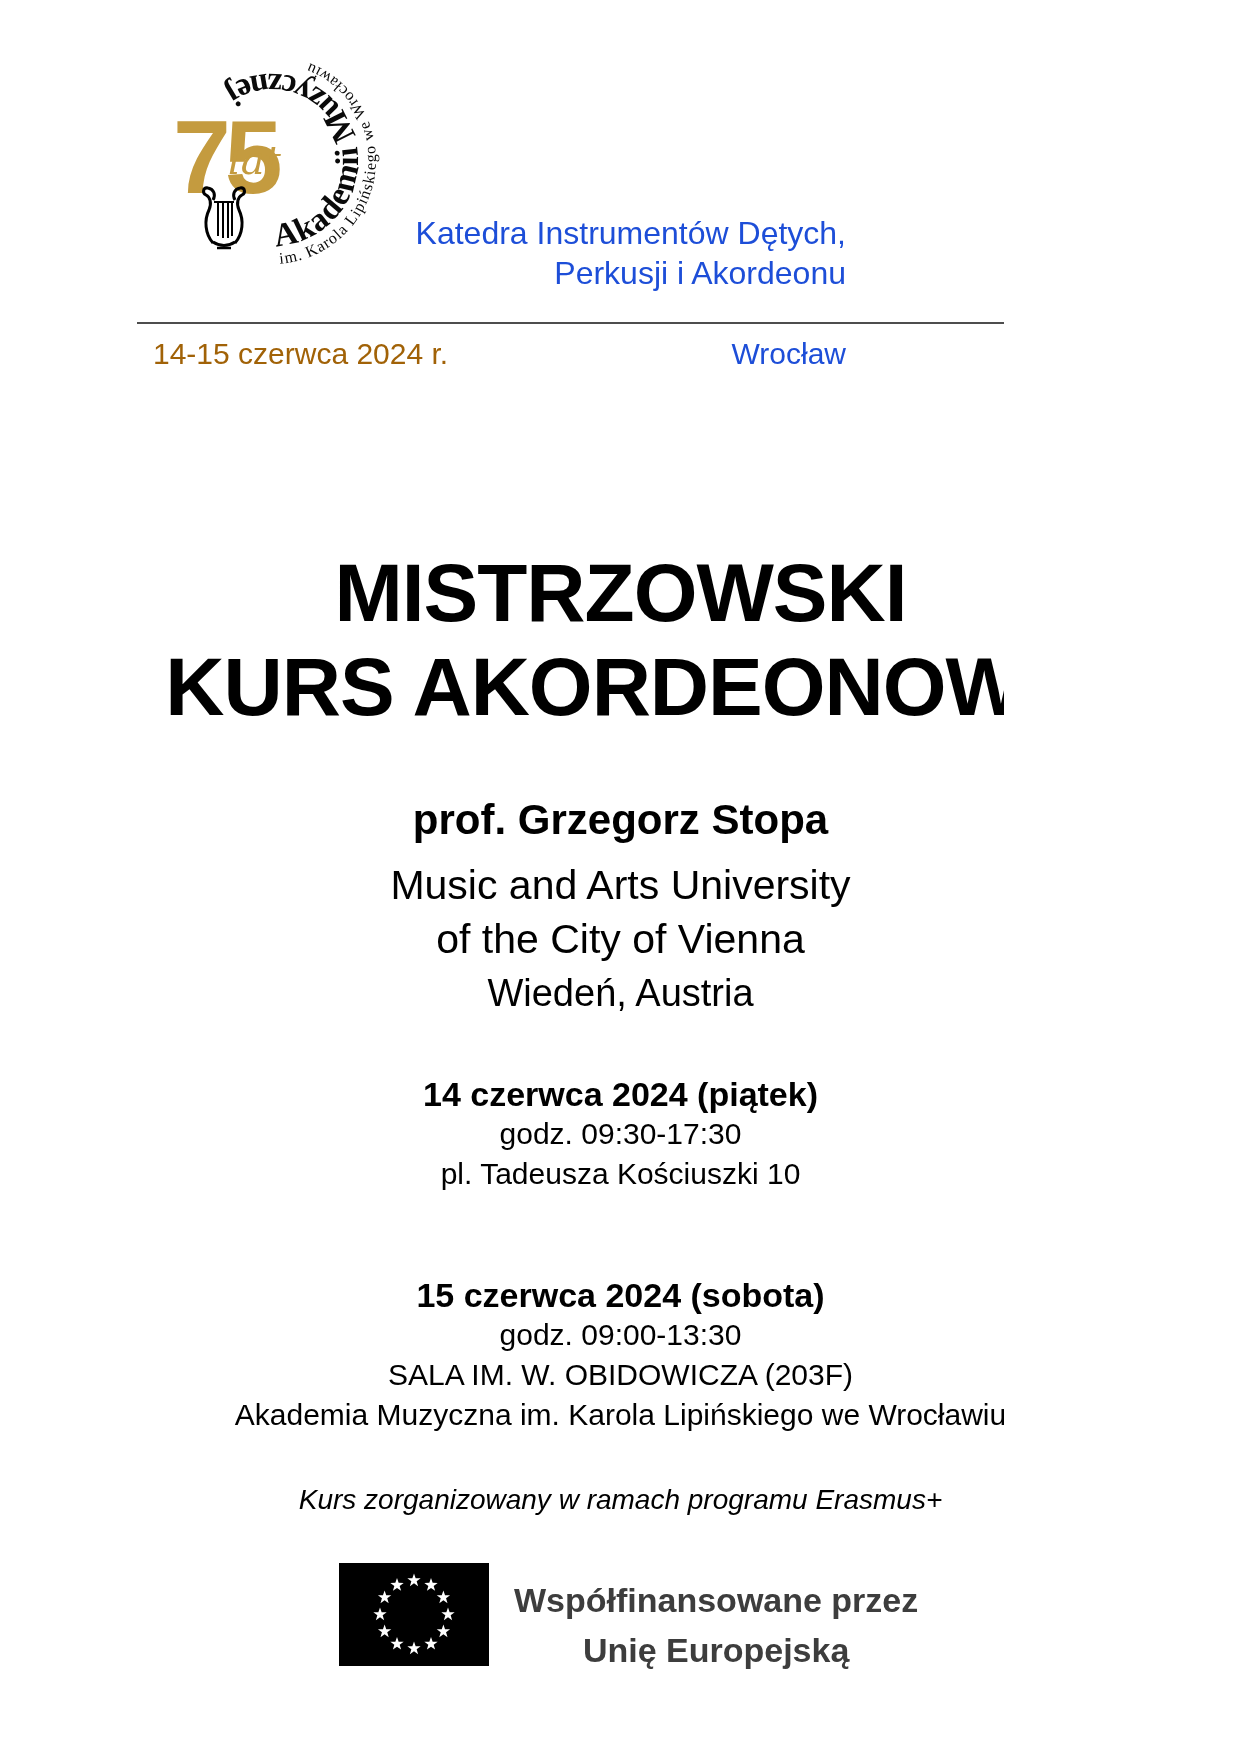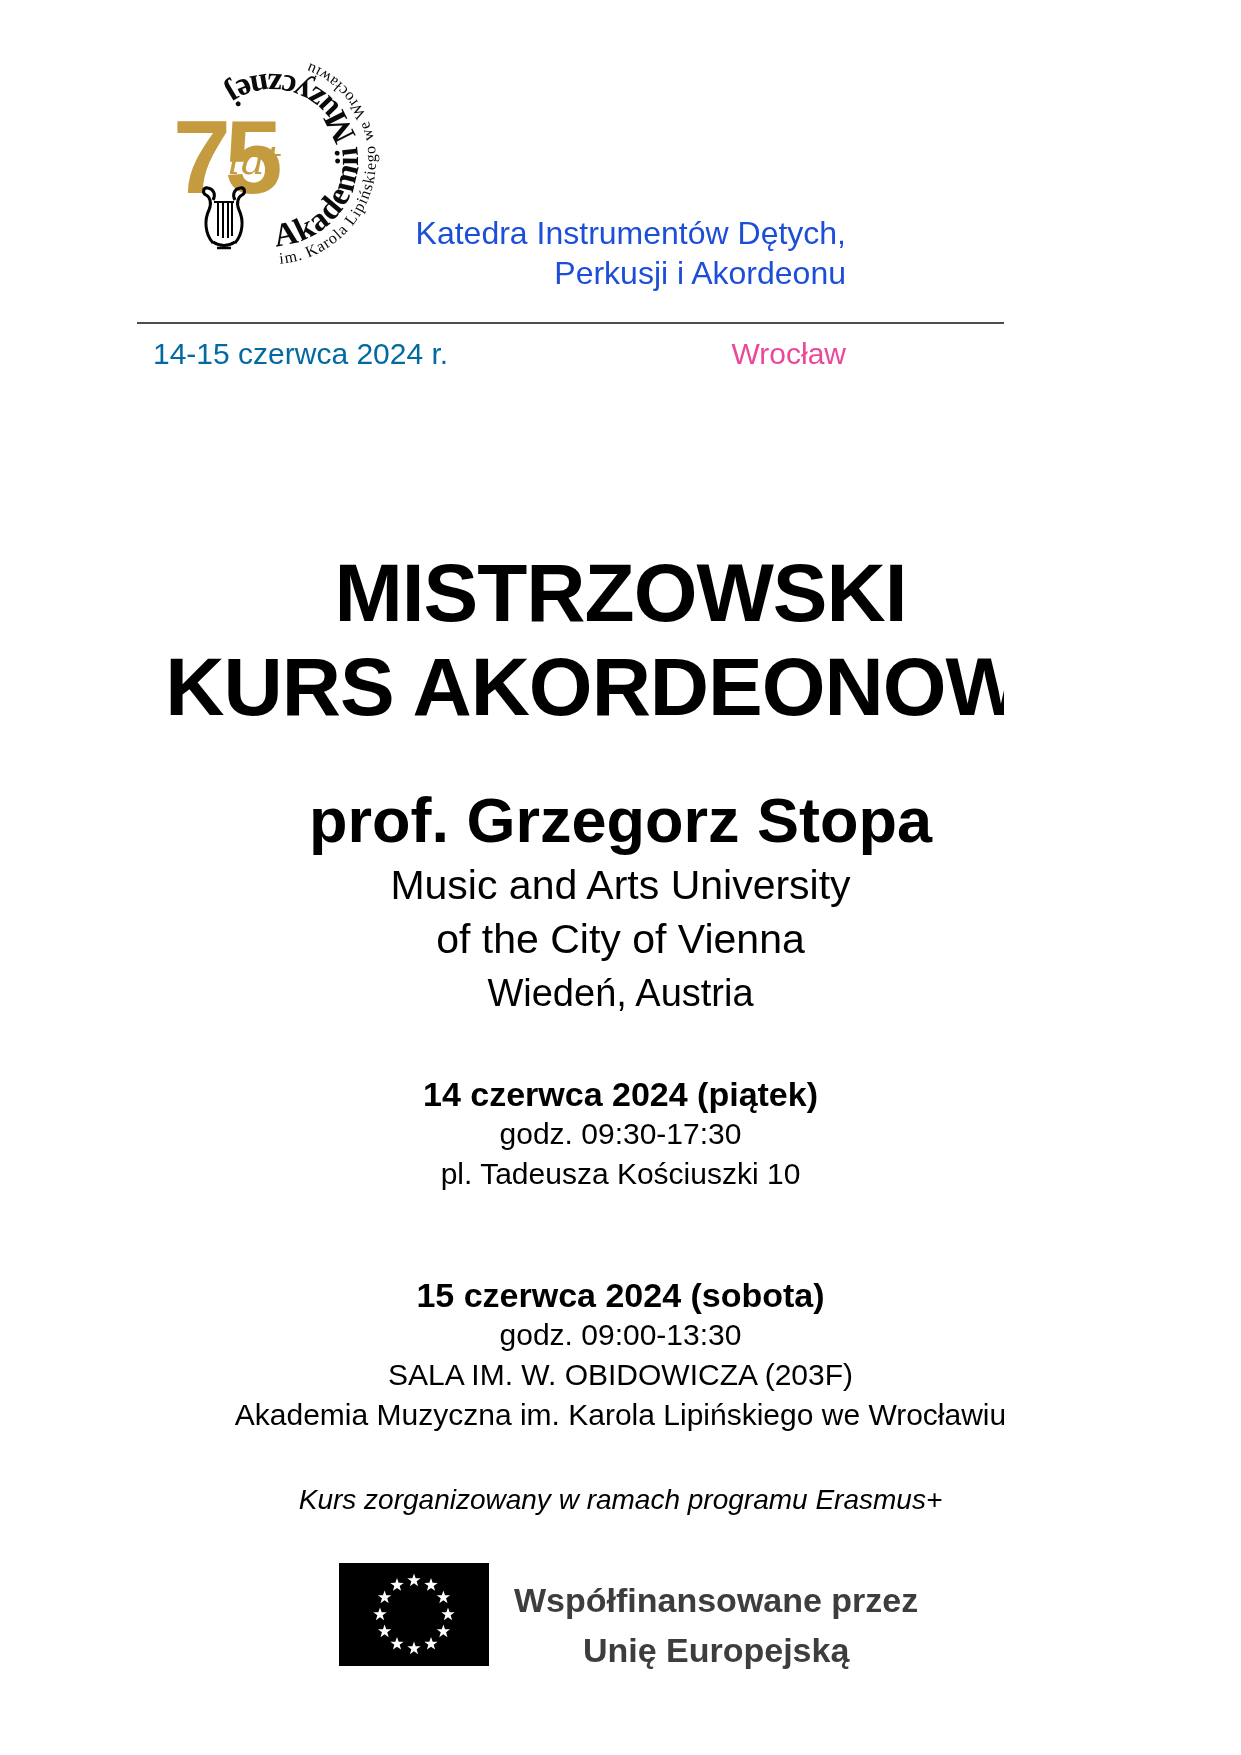--- a/index.html
+++ b/index.html
@@ -6,26 +6,26 @@
   .page{
     position:relative;width:1004px;height:1755px;background:#ffffff;
     font-family:"Liberation Sans",sans-serif;color:#000;overflow:hidden;
   }
   .abs{position:absolute;}
   .center{position:absolute;left:0;width:1241px;text-align:center;}
 
   
   .dept{top:213px;right:158px;text-align:right;font-size:32px;line-height:40px;color:#1d4ed8;}
   .rule{left:137px;top:322px;width:964px;height:2px;background:#4d4d4d;}
-  .date-left{left:153px;top:335px;font-size:30px;line-height:38px;color:#0369a1;}
-  .city-right{right:158px;top:335px;font-size:30px;line-height:38px;color:#ec4899;text-align:right;}
+  .date-left{left:153px;top:335px;font-size:30px;line-height:38px;color:#a16207;}
+  .city-right{right:158px;top:335px;font-size:30px;line-height:38px;color:#1d4ed8;text-align:right;}
 
   
   .title{top:546px;font-size:82px;line-height:94px;font-weight:bold;letter-spacing:-1px;}
-  .prof{top:785px;font-size:63px;line-height:70px;font-weight:bold;}
+  .prof{top:785px;font-size:42px;line-height:70px;font-weight:bold;}
   .inst{top:858px;font-size:41px;line-height:54px;}
   .loc{top:966px;font-size:38px;line-height:54px;}
 
   .sched1{top:1074px;font-size:30px;line-height:40px;}
   .sched2{top:1275px;font-size:30px;line-height:40px;}
   .sch-date{font-size:34px;font-weight:bold;}
 
   .note{top:1482px;font-size:28px;line-height:36px;font-style:italic;}
 
   

